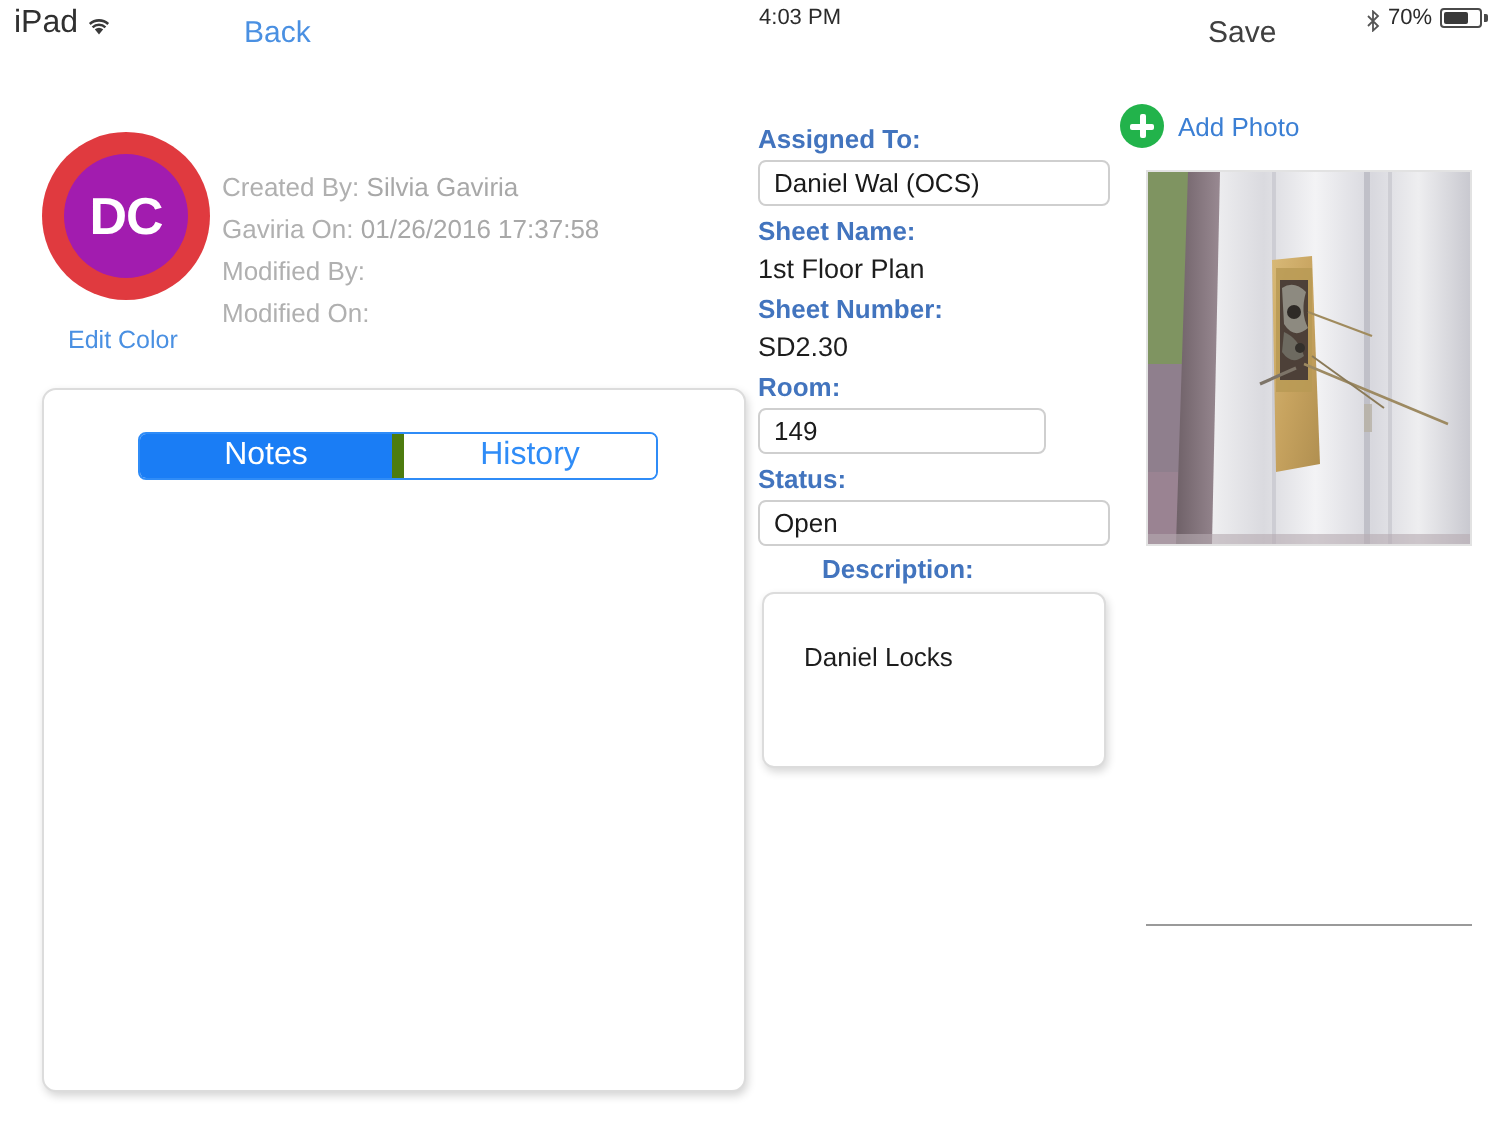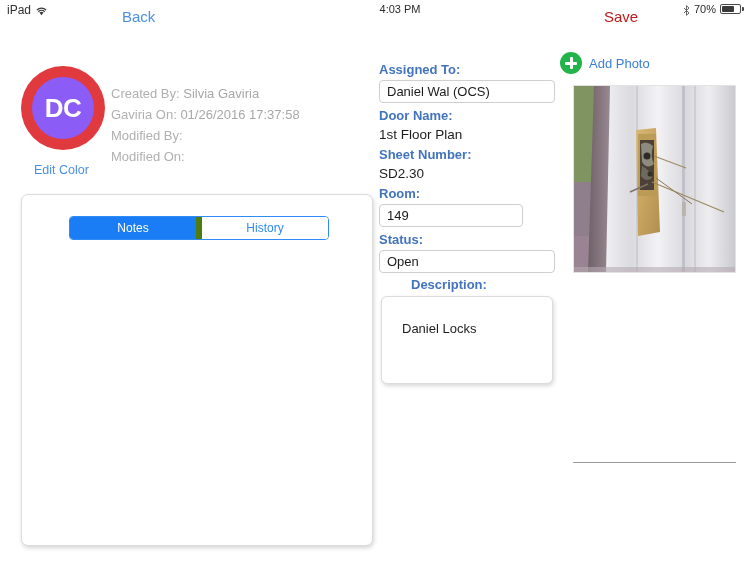--- a/index.html
+++ b/index.html
@@ -10,54 +10,54 @@
     overflow: hidden;
   }
   #root { position: relative; width: 750px; height: 562px; background: #fff; }
 
   
   .statusbar {
     position: absolute; top: 0; left: 0; width: 750px; height: 18px;
     font-size: 11px; color: #2b2b2b;
   }
   .sb-left { position: absolute; left: 7px; top: 3px; display: flex; align-items: center; gap: 4px; }
-  .sb-ipad { font-size: 12px; letter-spacing: 0; color: #303030; }
+  .sb-ipad { font-size: 16px; letter-spacing: 0; color: #303030; }
   .wifi-icon { display: inline-block; width: 13px; height: 10px; position: relative; top: 1px; }
   .sb-center { position: absolute; left: 0; width: 750px; text-align: center; top: 3px; font-size: 11px; color: #2b2b2b; margin-left: 25px; }
   .sb-right { position: absolute; right: 6px; top: 3px; display: flex; align-items: center; gap: 4px; }
   .bt-icon { display: inline-block; width: 7px; height: 11px; position: relative; top: 1px; }
   .batt { display: inline-flex; align-items: center; }
   .batt-body {
     width: 21px; height: 10px; border: 1px solid #4a4a4a; border-radius: 2px;
     padding: 1px; display: inline-block;
   }
   .batt-fill { display: block; height: 100%; background: #3a3a3a; border-radius: 1px; }
   .batt-cap { width: 2px; height: 4px; background: #4a4a4a; border-radius: 0 1px 1px 0; margin-left: 1px; }
 
   
   .navbar { position: absolute; top: 0; left: 0; width: 750px; height: 44px; }
   .nav-back {
     position: absolute; left: 122px; top: 8px;
     font-size: 15px; color: #4a90e2; cursor: pointer;
   }
   .nav-save {
     position: absolute; left: 604px; top: 8px;
-    font-size: 15px; color: #b91c1c;
+    font-size: 15px; color: #404040;
   }
 
   
   .logo-wrap { position: absolute; left: 21px; top: 66px; width: 84px; height: 84px; }
   .logo-ring {
     width: 84px; height: 84px; border-radius: 50%;
     background: #e03a3f;
     display: flex; align-items: center; justify-content: center;
   }
   .logo-inner {
     width: 62px; height: 62px; border-radius: 50%;
-    background: #8b5cf6;
+    background: #a21caf;
     display: flex; align-items: center; justify-content: center;
   }
   .logo-text {
     color: #ffffff; font-size: 26px; font-weight: bold;
     font-family: "Liberation Sans", sans-serif; letter-spacing: -0.5px;
   }
   .edit-color {
     position: absolute; left: 34px; top: 163px;
     font-size: 12.5px; color: #4a90e2; cursor: pointer;
   }
@@ -84,21 +84,21 @@
     background: #ffffff; border: 1px solid #dcdcdc; border-radius: 7px;
     box-shadow: 1px 2px 4px rgba(0,0,0,0.17);
   }
   .segmented {
     position: absolute; left: 47px; top: 21px; width: 260px; height: 24px;
     border: 1px solid #2f8cf7; border-radius: 4px; overflow: hidden;
     display: flex;
   }
   .seg {
     flex: 1; display: flex; align-items: center; justify-content: center;
-    font-size: 12px; cursor: pointer;
+    font-size: 16px; cursor: pointer;
   }
   .seg.active { background: #1a7df5; color: #ffffff; }
   .seg.inactive { background: #ffffff; color: #2f8cf7; border-left: 6px solid #4d7c0f; }
 
   
   .fld-label {
     position: absolute; left: 379px;
     font-size: 13px; font-weight: bold; color: #4274be;
     white-space: nowrap;
   }
@@ -224,21 +224,21 @@
     <div class="segmented">
       <div class="seg active">Notes</div>
       <div class="seg inactive">History</div>
     </div>
     <div style="position:absolute;left:12px;top:56px;right:12px;bottom:12px;font-size:12px;color:#333;"></div>
   </div>
 
   <div class="fld-label lbl-assigned">Assigned To:</div>
   <div class="fld-input in-assigned">Daniel Wal (OCS)</div>
 
-  <div class="fld-label lbl-sheetname">Door Name:</div>
+  <div class="fld-label lbl-sheetname">Sheet Name:</div>
   <div class="fld-static st-sheetname">1st Floor Plan</div>
 
   <div class="fld-label lbl-sheetnum">Sheet Number:</div>
   <div class="fld-static st-sheetnum">SD2.30</div>
 
   <div class="fld-label lbl-room">Room:</div>
   <div class="fld-input in-room">149</div>
 
   <div class="fld-label lbl-status">Status:</div>
   <div class="fld-input in-status">Open</div>

